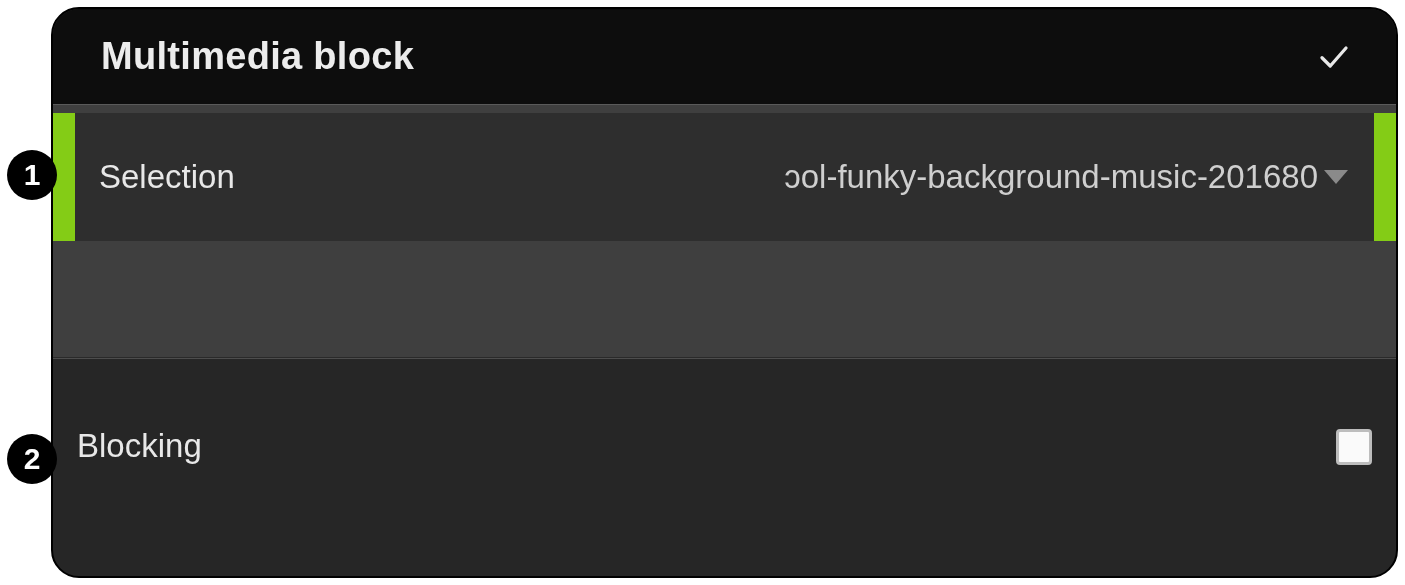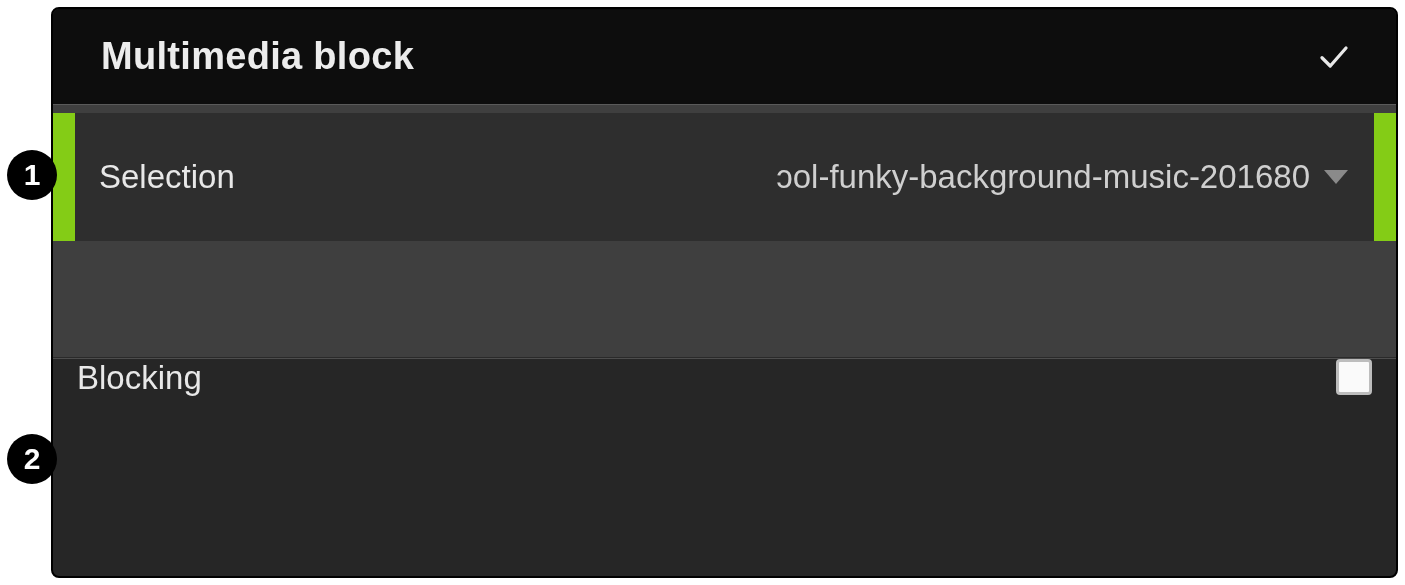--- a/index.html
+++ b/index.html
@@ -10,21 +10,21 @@
       font-family: Arial, Helvetica, sans-serif;
       position: relative;
     }
     .panel {
       position: absolute;
       left: 51px;
       top: 7px;
       width: 1347px;
       height: 571px;
       background: #262626;
-      border-radius: 8px;
+      border-radius: 28px;
       overflow: hidden;
       border: 2px solid #000;
     }
     .header {
       height: 96px;
       background: #0d0d0d;
       display: flex;
       align-items: center;
       justify-content: space-between;
       padding: 0 44px 0 48px;
@@ -62,21 +62,20 @@
       background: #3f3f3f;
     }
     .selection-label {
       color: #e8e8e8;
       font-size: 33px;
       font-weight: 400;
     }
     .selection-value-wrap {
       display: flex;
       align-items: center;
-      gap: 8px;
       max-width: 840px;
       overflow: hidden;
       justify-content: flex-end;
     }
     .selection-value {
       color: #cfcfcf;
       font-size: 33px;
       white-space: nowrap;
       text-align: right;
       direction: ltr;
@@ -96,21 +95,21 @@
       flex-shrink: 0;
     }
     .spacer {
       height: 116px;
       background: #3f3f3f;
     }
 
     .row {
       height: 107px;
       display: flex;
-      align-items: flex-start;
+      align-items: flex-end;
       justify-content: space-between;
       padding: 0 24px;
       background: #262626;
       border-top: 1px solid #4d4d4d;
     }
     .row-label {
       color: #e8e8e8;
       font-size: 33px;
     }
     .checkbox {

